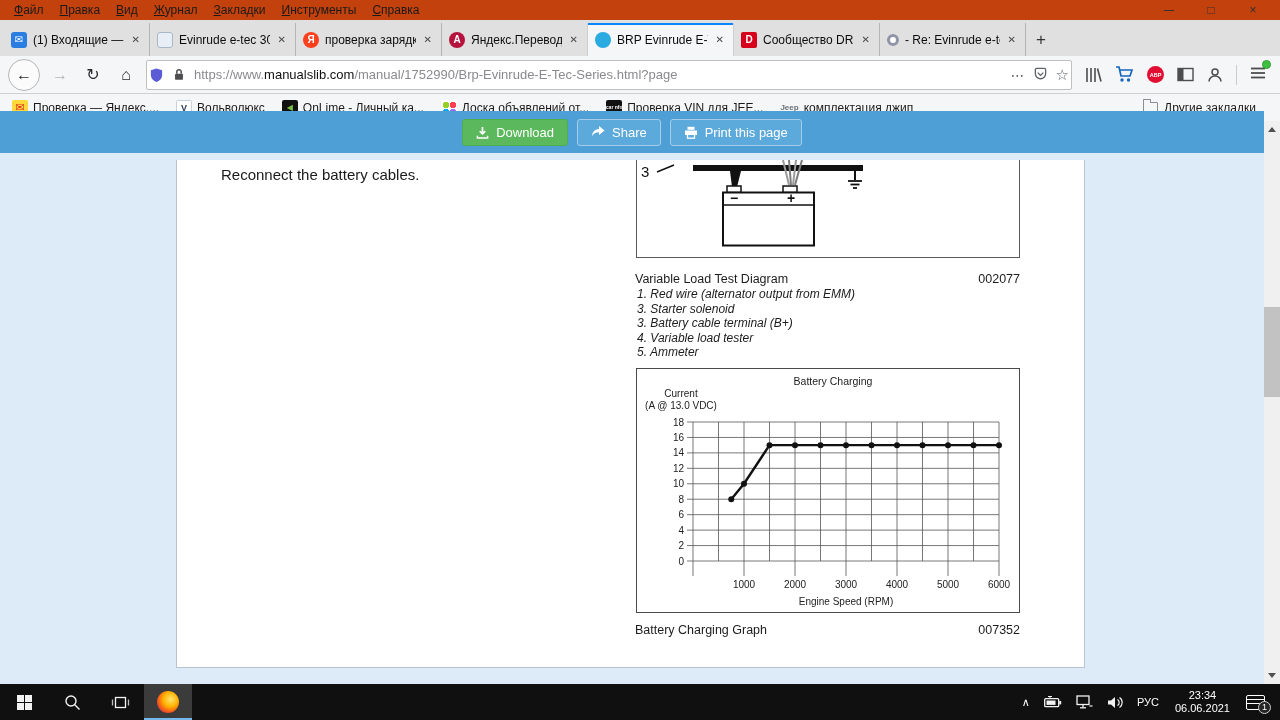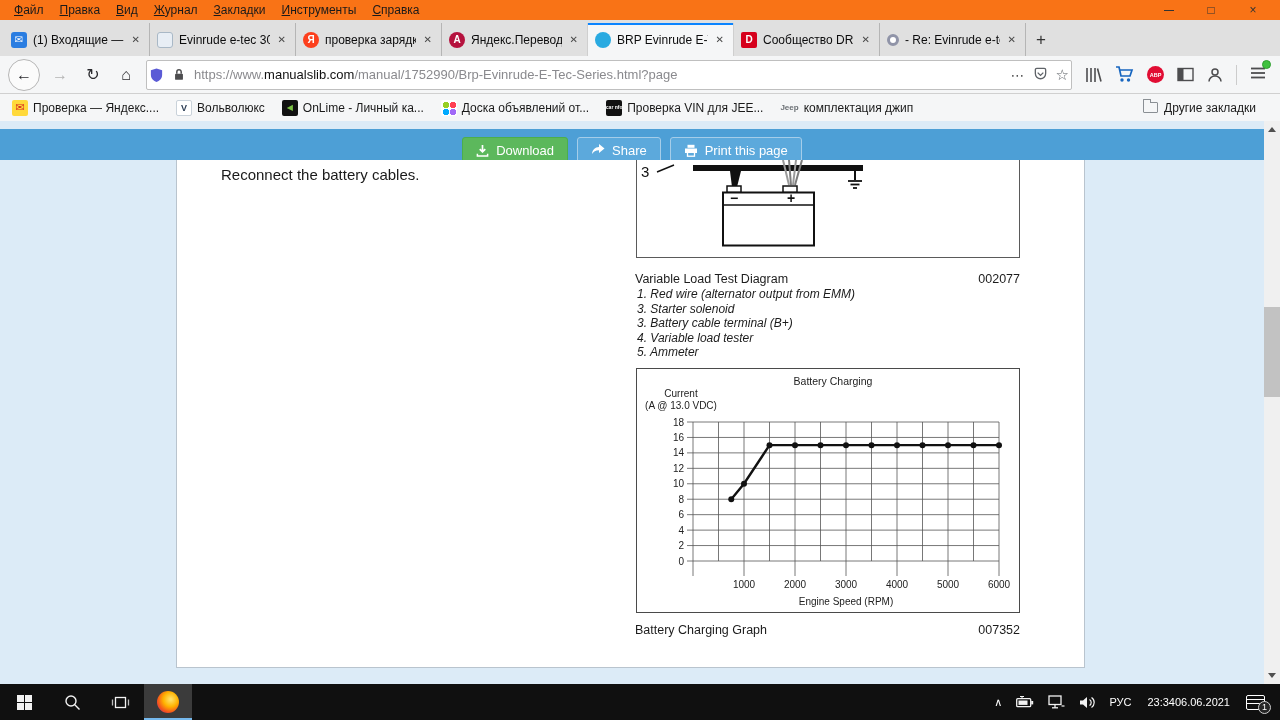--- a/index.html
+++ b/index.html
@@ -1,21 +1,21 @@
 <!DOCTYPE html>
 <html><head>
 <meta charset="utf-8">
 <style>
 *{margin:0;padding:0;box-sizing:border-box}
 body{background:#444}
 .screen{position:relative;width:1280px;height:720px;overflow:hidden;background:#dcebf7;
   font-family:"Liberation Sans","DejaVu Sans",sans-serif;-webkit-font-smoothing:antialiased}
 
 
-.menubar{position:absolute;left:0;top:0;width:100%;height:20px;background:#f97316;
+.menubar{position:absolute;left:0;top:0;width:100%;height:20px;background:#c2410c;
   display:flex;align-items:center;padding-left:6px;font-size:12px;color:#1a1a1a}
 .menu-item{padding:2px 8px;cursor:default}
 .menu-item u{text-decoration:underline}
 .win-controls{position:absolute;right:6px;top:0;height:20px;display:flex;align-items:center}
 .wc{width:42px;height:20px;display:flex;align-items:center;justify-content:center;color:#333;font-size:12px}
 .wc-minbar{width:10px;height:1px;background:#333}
 
 
 .tabbar{position:absolute;left:0;top:20px;width:100%;height:36px;background:#e0e0e0;
   display:flex;align-items:flex-end;padding-left:4px}
@@ -77,21 +77,21 @@
     radial-gradient(circle 3.2px at 5px 12px,#00aaff 3.2px,transparent 3.5px),
     radial-gradient(circle 3.2px at 12px 12px,#a169f7 3.2px,transparent 3.5px)}
 .bicon-carinfo{background:#111;color:#fff;font-size:5px;line-height:5px;text-align:center}
 .bicon-jeep{color:#6b7075;font-size:8px;width:auto}
 .other-bookmarks{position:absolute;right:24px;display:flex;align-items:center;gap:6px;cursor:pointer}
 .folder-icon{width:15px;height:11px;border:1px solid #8a8f94;border-radius:1px;position:relative;background:#f5f6f7}
 .folder-icon::before{content:"";position:absolute;left:-1px;top:-4px;width:6px;height:3px;
   border:1px solid #8a8f94;border-bottom:none;border-radius:1px 1px 0 0;background:#f5f6f7}
 
 
-.actionbar{position:absolute;left:0;top:129px;width:1264px;height:42px;background:#4d9fd6;
+.actionbar{position:absolute;left:0;top:111px;width:1264px;height:42px;background:#4d9fd6;
   display:flex;align-items:center;justify-content:center;gap:9px}
 .abtn{height:27px;display:inline-flex;align-items:center;gap:7px;padding:0 13px;
   border:1px solid #a5cde9;border-radius:3px;background:#5ca9dc;color:#fff;font-size:13px;cursor:pointer}
 .abtn.download{background:#5cb85c;border-color:#4cae4c}
 .abtn svg{display:block;flex:none}
 
 
 .content{position:absolute;left:0;top:160px;width:1264px;height:524px;background:#dcebf7}
 .page{position:absolute;left:176px;top:0;width:909px;height:508px;background:#fff;
   border:1px solid #b9c4ce;border-top:none}
@@ -123,21 +123,21 @@
 .tb-left{position:absolute;left:0;top:0;height:36px;display:flex}
 .tb-btn{width:48px;height:36px;display:flex;align-items:center;justify-content:center;cursor:pointer}
 .tb-btn.firefox-active{background:#3b3b3b;box-shadow:inset 0 -2px 0 #76b9ed}
 .start-icon{display:grid;grid-template-columns:7px 7px;grid-template-rows:7px 7px;gap:1px}
 .start-icon i{background:#f2f2f2}
 .ff-circle{width:22px;height:22px;border-radius:50%;
   background:radial-gradient(circle at 62% 38%,#ffe066 4%,#ffb300 38%,#f4511e 68%,#9c27b0 100%)}
 .tray{position:absolute;right:0;top:0;height:36px;display:flex;align-items:center}
 .tray-item{height:36px;display:flex;align-items:center;justify-content:center;padding:0 7px;
   font-size:11px;cursor:pointer}
-.clock{flex-direction:row;line-height:13px;text-align:center;padding:0 9px}
+.clock{flex-direction:column;line-height:13px;text-align:center;padding:0 9px}
 .notif{position:relative;width:19px;height:15px;border:1.5px solid #fff;border-radius:2px;margin-right:8px;
   background:linear-gradient(#101010 3px,#fff 3px,#fff 4px,#101010 4px,#101010 7px,#fff 7px,#fff 8px,#101010 8px)}
 .notif-badge{position:absolute;right:-7px;bottom:-5px;width:13px;height:13px;border-radius:50%;
   background:#262626;border:1px solid #cfcfcf;color:#fff;font-size:9px;
   display:flex;align-items:center;justify-content:center}
 </style>
 </head>
 <body>
 
 <div class="screen">

